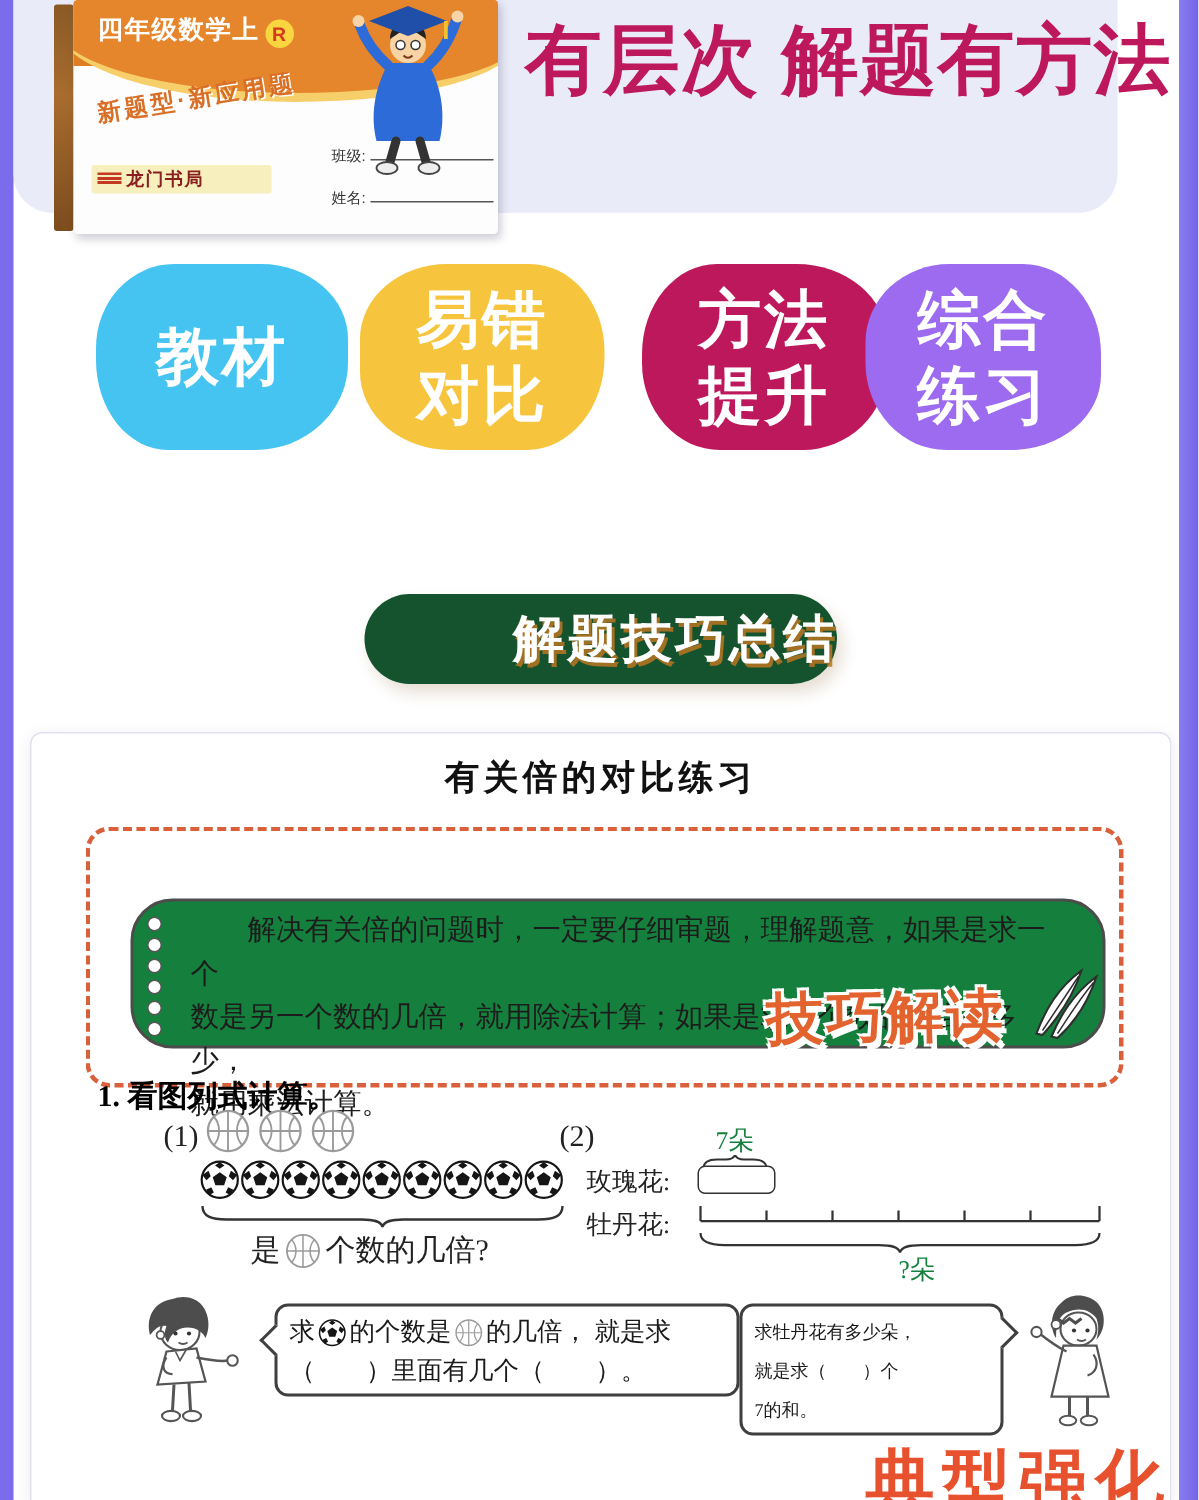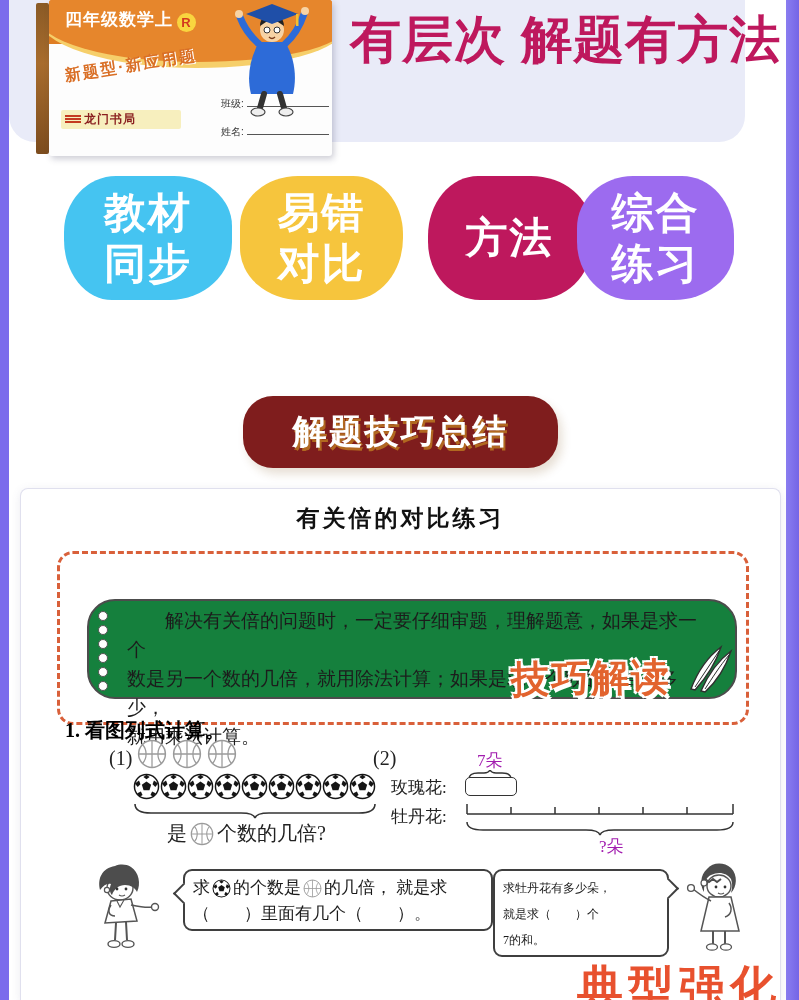--- a/index.html
+++ b/index.html
@@ -46,22 +46,22 @@
   
   .badge{position:absolute;top:176px;height:124px;color:#fff;font-weight:900;font-size:42px;
          line-height:1.22;display:flex;align-items:center;justify-content:center;
          text-align:center;letter-spacing:2px;}
   .badge-blue{left:64px;width:168px;background:#45c4f1;border-radius:52px 58px 62px 48px/56px 50px 58px 60px;}
   .badge-yellow{left:240px;width:163px;background:#f6c53d;border-radius:58px 50px 52px 60px/50px 58px 62px 52px;}
   .badge-red{left:408px;width:163px;background:#be185d;border-radius:50px 60px 56px 52px/60px 50px 54px 58px;margin-left:20px;}
   .badge-purple{left:577px;width:157px;background:#9c6bef;border-radius:56px 52px 60px 54px/52px 60px 50px 58px;}
 
   
-  .banner{left:243px;top:396px;width:315px;height:72px;background:#7f1d1d;border-radius:30px;
-          display:flex;align-items:center;justify-content:center;
+  .banner{left:243px;top:396px;width:315px;height:60px;background:#14532d;border-radius:30px;
+          display:flex;align-items:center;justify-content:flex-end;
           box-shadow:4px 6px 10px rgba(120,80,20,.18);}
   .banner span{color:#fff;font-weight:900;font-size:34px;letter-spacing:2px;
                text-shadow:2px 3px 0 rgba(186,118,33,.85);}
 
   
   .card{left:20px;top:488px;width:759px;height:512px;background:#fff;
         border:1px solid #e0e0ee;border-bottom:none;border-radius:8px 8px 0 0;
         box-shadow:0 2px 10px rgba(90,90,140,.12);}
   .serif{font-family:"Liberation Serif",serif;}
   .card-title{position:absolute;left:0;top:14px;width:100%;text-align:center;font-weight:900;
@@ -82,21 +82,21 @@
   .q1{position:absolute;left:44px;top:228px;font-size:20px;font-weight:700;color:#000000;}
   .plabel{position:absolute;font-size:20px;color:#222;}
   .icon-row{position:absolute;display:flex;}
   .row-basket{left:116px;top:250px;gap:5px;}
   .row-soccer{left:112px;top:284px;gap:0px;}
   .caption1{position:absolute;left:146px;top:331px;font-size:20px;color:#222;
             display:flex;align-items:center;gap:3px;}
   .flower-label{position:absolute;font-size:17px;color:#222;}
   .rose-box{position:absolute;left:444px;top:288px;width:50px;height:17px;
             border:1.6px solid #333;border-radius:5px;background:#fff;}
-  .qduo{position:absolute;font-size:17px;color:#a21caf;}
+  .qduo{position:absolute;font-size:17px;color:#15803d;}
 
   
   .bubble{position:absolute;border:2px solid #3f3f3f;border-radius:9px;background:#fff;
           font-size:17px;color:#1a1a1a;line-height:26px;padding:4px 8px;}
   .bubble1{left:162px;top:380px;width:290px;height:50px;}
   .bubble2{left:472px;top:380px;width:156px;height:76px;font-size:12px;}
   .tail{position:absolute;width:13px;height:13px;background:#fff;transform:rotate(45deg);}
   .tail-left{left:-9px;top:15px;border-left:2px solid #3f3f3f;border-bottom:2px solid #3f3f3f;}
   .tail-right{right:-9px;top:10px;border-right:2px solid #3f3f3f;border-top:2px solid #3f3f3f;}
   .bline{display:flex;align-items:center;gap:2px;white-space:nowrap;}
@@ -146,29 +146,29 @@
       <span>班级:</span><span class="line"></span>
     </div>
     <div class="cover-field" style="left:172px;top:124px;">
       <span>姓名:</span><span class="line"></span>
     </div>
   </div>
 </div>
 
 <div class="badge badge-blue">
   <div><span>教材</span><br>
-       <span>同步</span></div>
+       </div>
 </div>
 <div class="badge badge-yellow">
   <div><span>易错</span><br>
        <span>对比</span></div>
 </div>
 <div class="badge badge-red">
   <div><span>方法</span><br>
-       </div>
+       <span>提升</span></div>
 </div>
 <div class="badge badge-purple">
   <div><span>综合</span><br>
        <span>练习</span></div>
 </div>
 
 <div class="abs banner">
   <span>解题技巧总结</span>
 </div>
 

